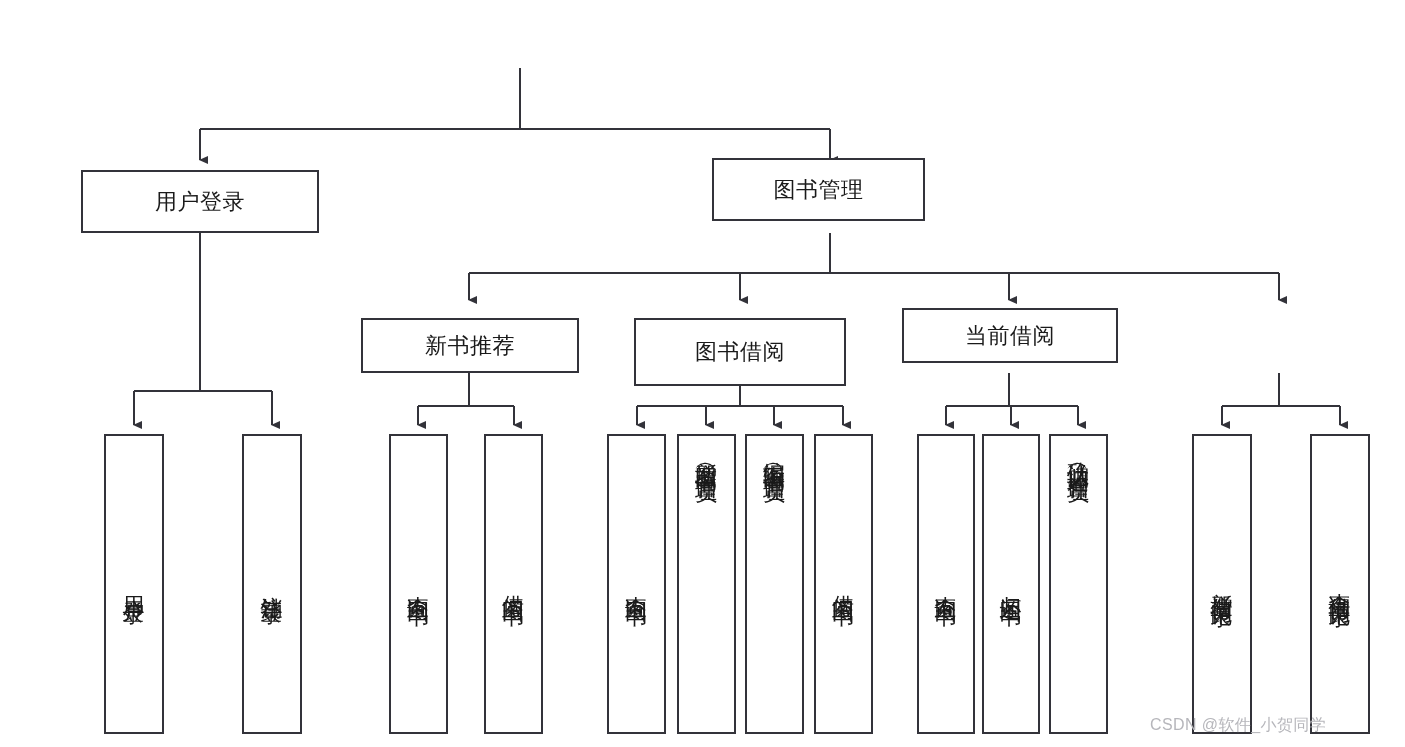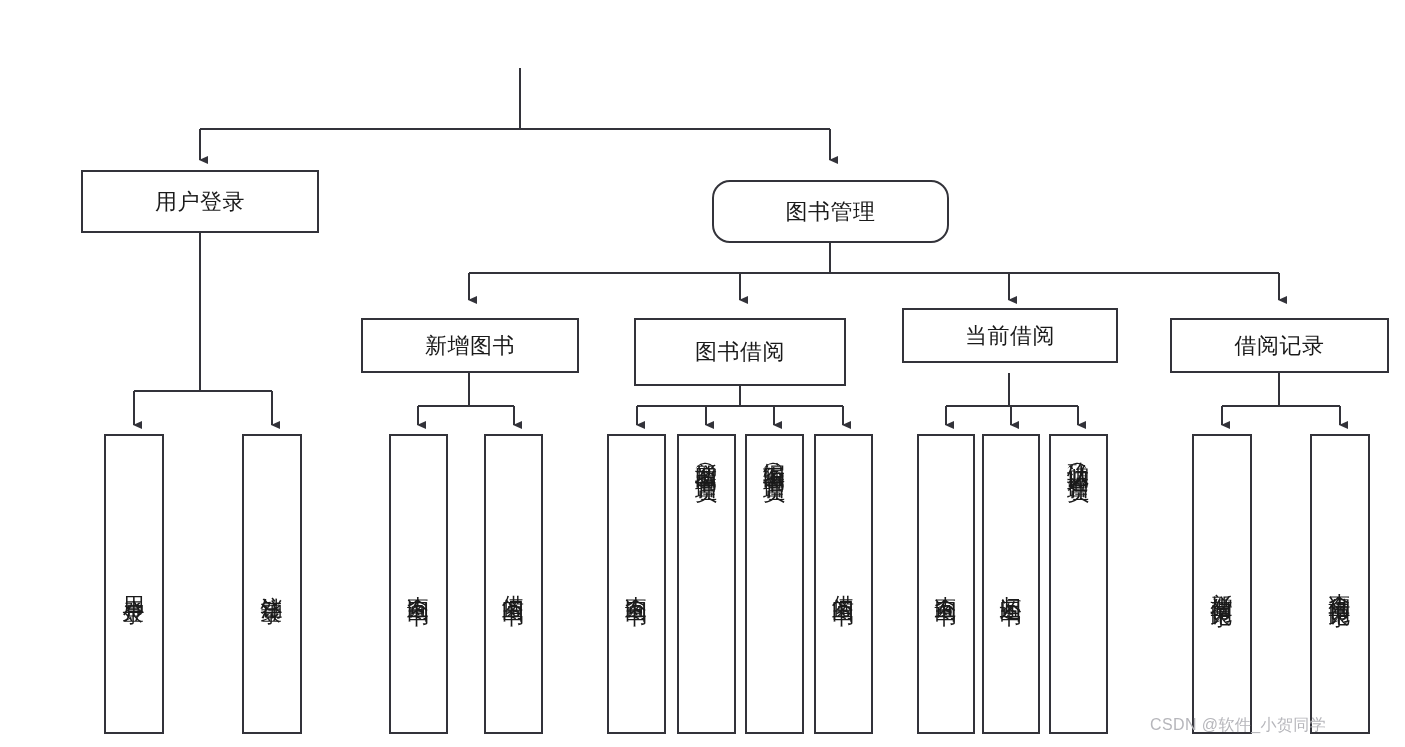--- a/index.html
+++ b/index.html
@@ -120,35 +120,32 @@
       <path d="M 1222 406 L 1222 425" marker-end="url(#arrowhead)"></path>
       <path d="M 1340 406 L 1340 425" marker-end="url(#arrowhead)"></path>
 
     </g>
   </svg>
 
 
   <div class="node-box" id="node-l2-0" style="left: 81px; top: 170px; width: 238px; height: 63px;">
     <span class="node-label-h">用户登录</span>
   </div>
-  <div class="node-box" id="node-l2-1" style="left: 712px; top: 180px; width: 237px; height: 63px; border-radius: 18px;">
+  <div class="node-box" id="node-l2-1" style="left: 712px; top: 158px; width: 213px; height: 63px;">
     <span class="node-label-h">图书管理</span>
   </div>
 
   <div class="node-box" id="node-l3-0" style="left: 361px; top: 318px; width: 218px; height: 55px;">
-    <span class="node-label-h">新增图书</span>
+    <span class="node-label-h">新书推荐</span>
   </div>
   <div class="node-box" id="node-l3-1" style="left: 634px; top: 318px; width: 212px; height: 68px;">
     <span class="node-label-h">图书借阅</span>
   </div>
   <div class="node-box" id="node-l3-2" style="left: 902px; top: 308px; width: 216px; height: 55px;">
     <span class="node-label-h">当前借阅</span>
-  </div>
-  <div class="node-box" id="node-l3-3" style="left: 1170px; top: 318px; width: 219px; height: 55px;">
-    <span class="node-label-h">借阅记录</span>
   </div>
 
   <div class="node-box leaf" id="node-leaf-0" style="left: 104px; top: 434px; width: 60px; height: 300px; align-items: center; padding-top: 0px;">
     <span class="node-label-v">用户登录</span>
   </div>
   <div class="node-box leaf" id="node-leaf-1" style="left: 242px; top: 434px; width: 60px; height: 300px; align-items: center; padding-top: 0px;">
     <span class="node-label-v">注销登录</span>
   </div>
   <div class="node-box leaf" id="node-leaf-2" style="left: 389px; top: 434px; width: 59px; height: 300px; align-items: center; padding-top: 0px;">
     <span class="node-label-v">查询图书</span>

